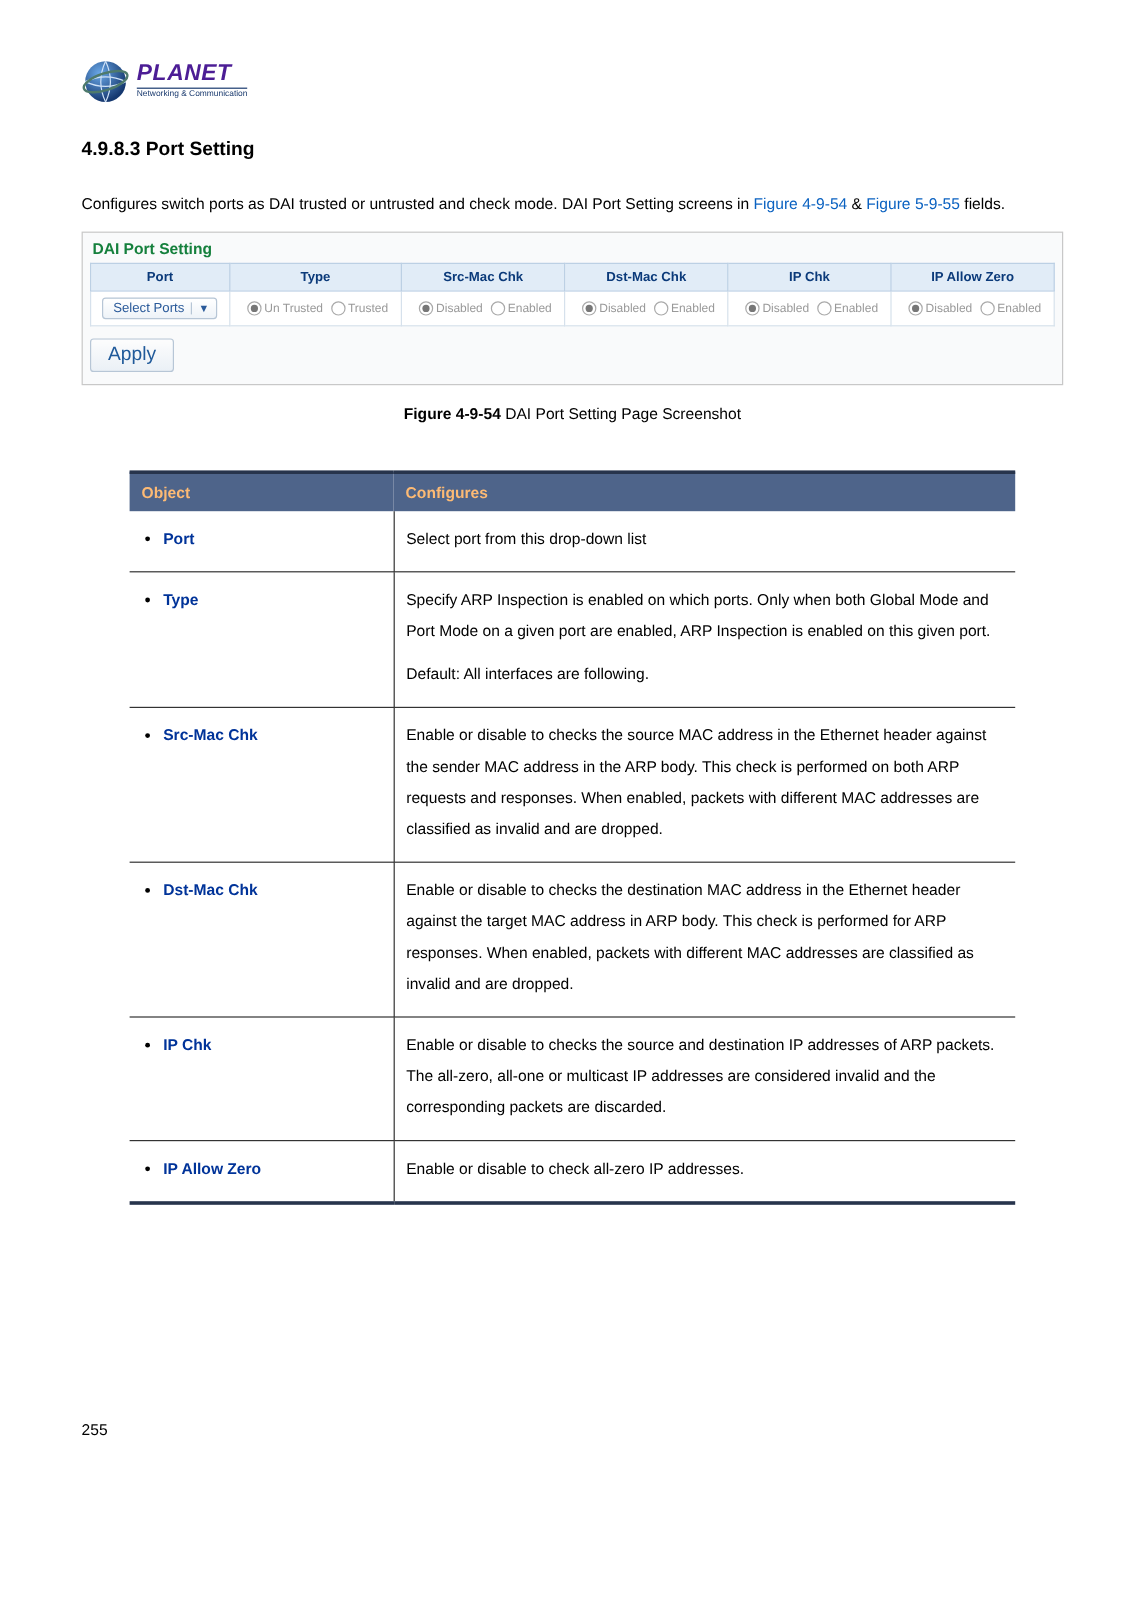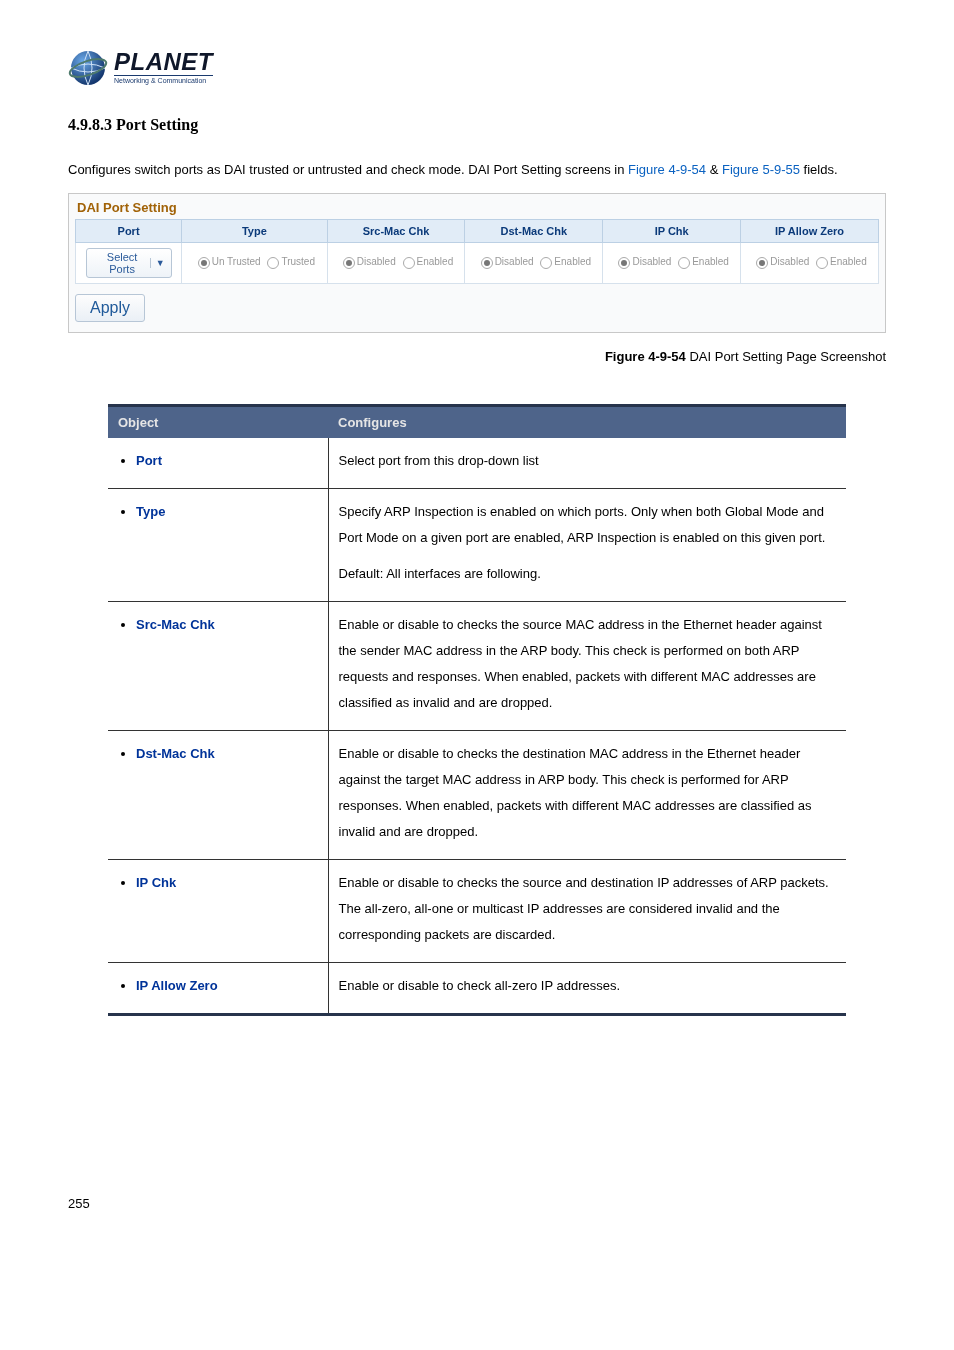--- a/index.html
+++ b/index.html
@@ -23,56 +23,55 @@
     width: 40px;
     height: 40px;
     position: relative;
     margin-right: 6px;
   }
   .logo-text {
     display: flex;
     flex-direction: column;
   }
   .logo-word {
-    font-size: 24px;
+    font-size: 19px;
     font-weight: 900;
     font-style: italic;
-    color: #0f172a;
+    color: #4c1d95;
     letter-spacing: 0.5px;
     line-height: 0.85;
   }
   .logo-sub {
     font-size: 7px;
     color: #1a3a6e;
     border-top: 1px solid #1a3a6e;
     margin-top: 2px;
     padding-top: 1px;
   }
   .section-title {
     font-size: 16px;
     font-weight: bold;
     margin: 0 0 22px 0;
-    font-family: Liberation Serif, serif;
   }
   .intro-text {
     line-height: 2.2;
     margin: 0 0 8px 0;
   }
   .link-ref {
     color: #0b62c1;
   }
   .dai-box {
     border: 1px solid #c8c8c8;
     background: #f9fafb;
     margin-bottom: 16px;
   }
   .dai-title {
     font-size: 13px;
     font-weight: bold;
-    color: #a16207;
+    color: #15803d;
     padding: 6px 8px 4px 8px;
   }
   table.dai {
     border-collapse: collapse;
     width: calc(100% - 12px);
     margin: 0 6px 8px 6px;
     background: #fff;
   }
   table.dai th {
     background: #e1ecf7;
@@ -92,21 +91,21 @@
   }
   .select-ports {
     display: inline-flex;
     align-items: center;
     border: 1px solid #b7c6d6;
     border-radius: 3px;
     background: linear-gradient(#fff,#eef3f8);
     color: #2a5a9a;
     font-size: 11px;
     padding: 2px 6px 2px 8px;
-    width: 86px;
+    width: 96px;
     justify-content: space-between;
     box-sizing: border-box;
   }
   .sp-arrow {
     border-left: 1px solid #b7c6d6;
     padding-left: 5px;
     color: #2a5a9a;
     font-size: 9px;
   }
   .radio {
@@ -133,36 +132,36 @@
     display: inline-block;
     background: linear-gradient(#fdfdfd,#eaf0f6);
     border: 1px solid #b7c6d6;
     border-radius: 3px;
     color: #205a9a;
     font-size: 16px;
     padding: 4px 14px;
     cursor: pointer;
   }
   .fig-caption {
-    text-align: right;
+    text-align: center;
     font-size: 13px;
     margin: 16px 0 40px 0;
   }
   .fig-caption b { font-weight: bold; }
   .fields-intro {
     margin-bottom: 14px;
   }
   table.desc {
     border-collapse: collapse;
     width: calc(100% - 80px);
     margin: 0 40px;
   }
   table.desc thead th {
     background: #4e648a;
-    color: #e5e5e5;
+    color: #fdba74;
     text-align: left;
     padding: 8px 10px;
     font-size: 13px;
     border-top: 3px solid #27344c;
   }
   table.desc thead th:first-child { width: 200px; }
   table.desc td {
     border-bottom: 1px solid #333;
     padding: 10px 10px 14px 10px;
     vertical-align: top;

